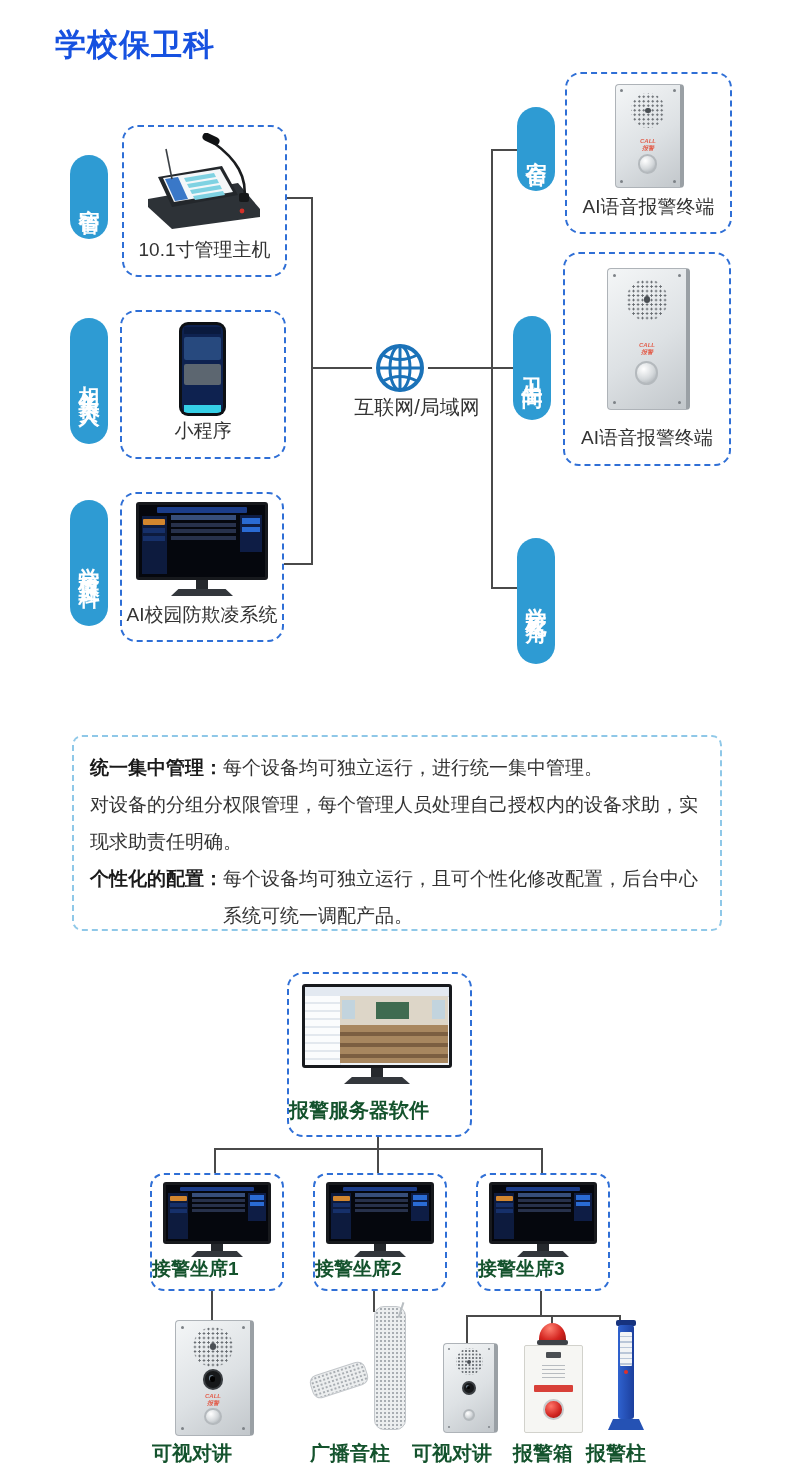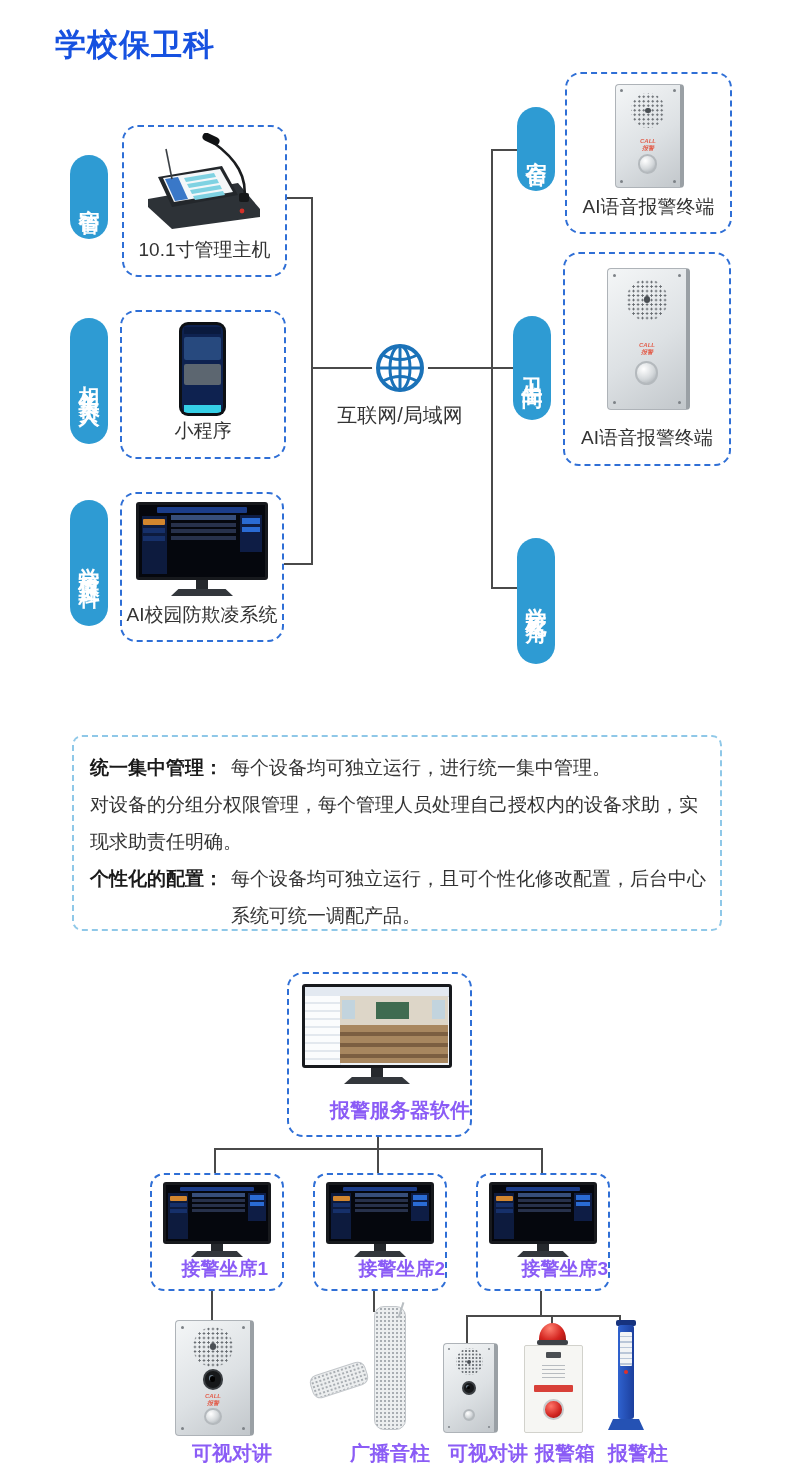--- a/index.html
+++ b/index.html
@@ -11,21 +11,21 @@
   .ln{position:absolute;background:#4a4a4a;}
   
   .pill{position:absolute;width:38px;background:#2e9bd3;color:#fff;border-radius:19px;
         display:flex;align-items:center;justify-content:center;
         writing-mode:vertical-rl;text-orientation:upright;
         font-size:21px;font-weight:bold;letter-spacing:5px;}
   
   .dbox{position:absolute;border:2.5px dashed #2f6fd6;border-radius:16px;background:#fff;}
   .dbox-lt{position:absolute;border:2px dashed #8fc8e8;border-radius:10px;background:#fff;}
   .devlabel{position:absolute;left:0;right:0;text-align:center;font-size:19px;color:#333;}
-  .blulabel{position:absolute;text-align:right;font-size:20px;font-weight:bold;color:#8b5cf6;}
+  .blulabel{position:absolute;text-align:left;font-size:20px;font-weight:bold;color:#14532d;}
   
   .nettext{position:absolute;font-size:20px;color:#333;text-align:center;}
   
   .icom{position:absolute;background:linear-gradient(145deg,#f4f6f7 0%,#dde1e4 55%,#c2c7cb 100%);
         border:1px solid #aeb3b8;border-right:4px solid #9aa0a5;border-radius:4px;}
   .icom i{position:absolute;display:block;}
   .ic-gr{left:23%;width:54%;aspect-ratio:1/1;border-radius:50%;
          background-image:radial-gradient(#676c71 0.9px,transparent 1.25px);
          background-size:4.5px 4.5px;background-position:center;}
   .ic-gr:after{content:"";position:absolute;left:42%;top:42%;width:16%;height:16%;
@@ -95,21 +95,21 @@
   .bc-dome{position:absolute;background:radial-gradient(circle at 40% 30%,#ff8070,#d42520 60%,#9c1410);
          border-radius:50% 50% 6% 6%/90% 90% 8% 8%;}
   .bc-base{position:absolute;background:#3d4247;border-radius:2px;}
   
   .ap-body{position:absolute;background:linear-gradient(90deg,#2f62cf,#1c3f9d);border-radius:3px;}
   .ap-sign{position:absolute;background:#f2f4f6;border-radius:1px;
          background-image:repeating-linear-gradient(to bottom,transparent 0 4px,#b9c6d8 4px 5.5px);}
   .ap-cap{position:absolute;background:#16327e;border-radius:2px;}
   .ap-base{position:absolute;background:#2552b4;clip-path:polygon(14% 0,86% 0,100% 100%,0 100%);}
   
-  .featrow{display:flex;align-items:flex-start;gap:8px;}
+  .featrow{display:flex;align-items:flex-start;}
   .featlab{font-size:19px;font-weight:bold;color:#1a1a1a;white-space:nowrap;line-height:37px;}
   .feattxt{font-size:19px;color:#333;line-height:37px;}
   
   .consvg{position:absolute;}
 </style>
 </head>
 <body>
 
 <div class="canvas">
 
@@ -127,21 +127,21 @@
   <div class="abs" style="left:372px;top:340px;width:56px;height:56px;background:#fff;border-radius:50%;">
     <svg width="56" height="56" viewBox="0 0 56 56">
       <circle cx="28" cy="28" r="22" fill="#fff" stroke="#1b72b8" stroke-width="4"></circle>
       <ellipse cx="28" cy="28" rx="10" ry="22" fill="none" stroke="#1b72b8" stroke-width="3"></ellipse>
       <line x1="28" y1="6" x2="28" y2="50" stroke="#1b72b8" stroke-width="3"></line>
       <line x1="6" y1="28" x2="50" y2="28" stroke="#1b72b8" stroke-width="3"></line>
       <path d="M11,15 Q28,24 45,15" fill="none" stroke="#1b72b8" stroke-width="3"></path>
       <path d="M11,41 Q28,32 45,41" fill="none" stroke="#1b72b8" stroke-width="3"></path>
     </svg>
   </div>
-  <div class="nettext" style="left:320px;top:394px;width:160px;margin-top:8px;">互联网/局域网</div>
+  <div class="nettext" style="left:337px;top:394px;width:160px;">互联网/局域网</div>
 
   <div class="pill" style="left:70px;top:155px;height:84px;">宿管</div>
   <div class="pill" style="left:70px;top:318px;height:126px;">相关负责人</div>
   <div class="pill" style="left:70px;top:500px;height:126px;">学校保卫科</div>
 
   <div class="dbox" style="left:122px;top:125px;width:161px;height:148px;">
     <svg class="consvg" style="left:14px;top:6px;" width="132" height="100" viewBox="0 0 132 100">
       <polygon points="10,66 100,50 122,76 122,84 34,96 10,74" fill="#2d3237"></polygon>
       <polygon points="20,44 84,33 100,62 34,74" fill="#23272b"></polygon>
       <polygon points="25,45 82,36 95,59 36,69" fill="#f4f7f9"></polygon>

